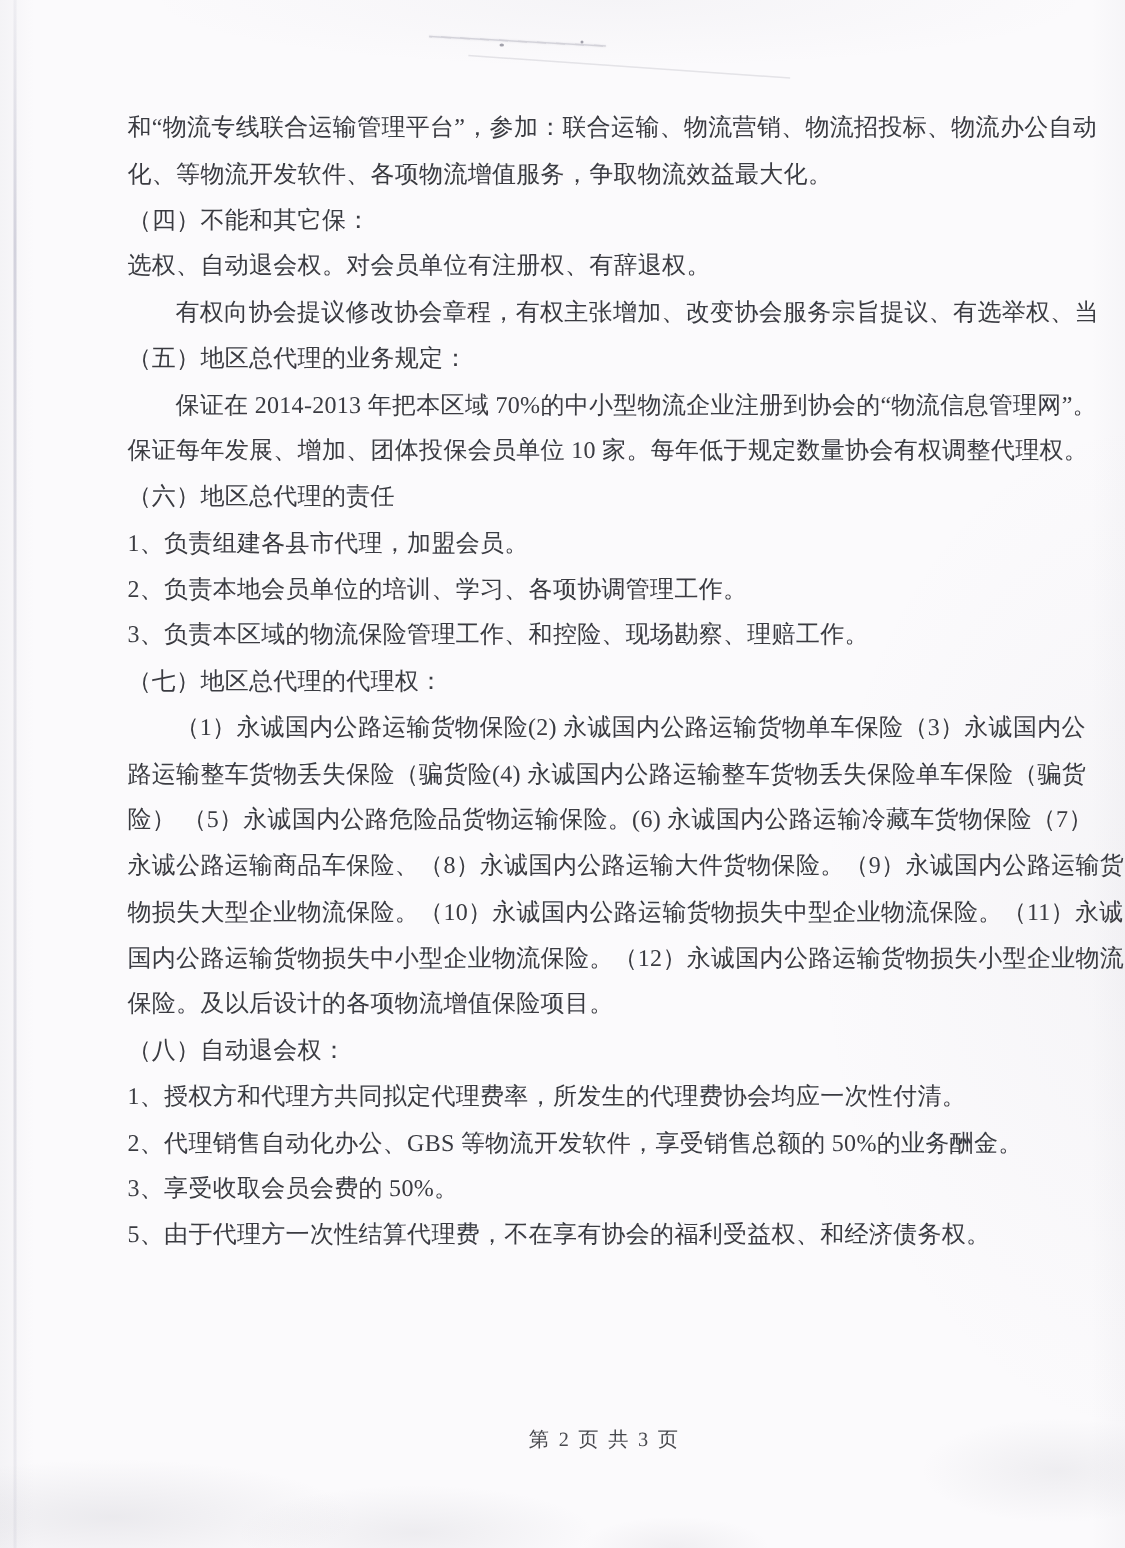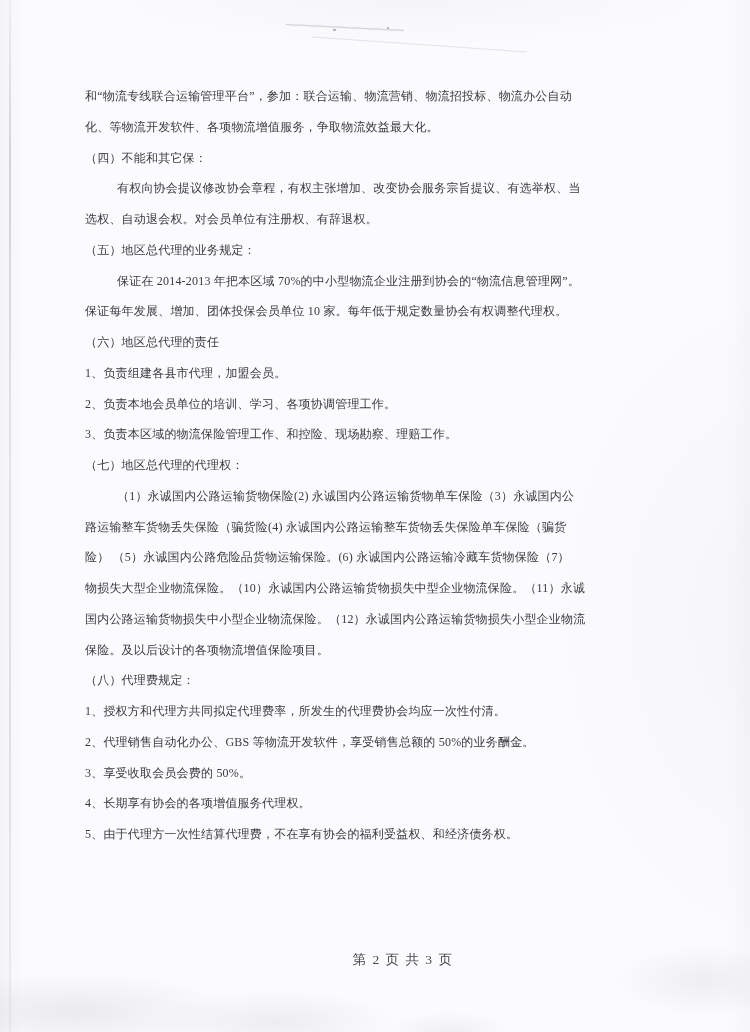--- a/index.html
+++ b/index.html
@@ -58,24 +58,24 @@
     background: rgba(145,145,160,0.22);
     transform: rotate(4deg);
   }
   .speck { position: absolute; border-radius: 50%; background: rgba(90,90,105,0.55); }
   .speck-1 { left: 333px; top: 29px; width: 3px; height: 2px; }
   .speck-2 { left: 387px; top: 27px; width: 2px; height: 2px; }
 
   .doc-lines {
     position: absolute;
     left: 85px;
-    top: 81px;
+    top: 71px;
     width: 622px;
     color: var(--ink);
-    font-size: 12px;
+    font-size: 16px;
     letter-spacing: 0.2px;
   }
   .line {
     height: 30.75px;
     line-height: 30.75px;
     white-space: nowrap;
   }
   .line.indent { padding-left: 32px; }
 
   .page-footer {
@@ -98,38 +98,38 @@
   <div class="edge-line"></div>
   <div class="scratch-a"></div>
   <div class="scratch-b"></div>
   <div class="speck speck-1"></div>
   <div class="speck speck-2"></div>
 
   <div class="doc-lines">
       <div class="line">和“物流专线联合运输管理平台”，参加：联合运输、物流营销、物流招投标、物流办公自动</div>
       <div class="line">化、等物流开发软件、各项物流增值服务，争取物流效益最大化。</div>
       <div class="line">（四）不能和其它保：</div>
+      <div class="line">选权、自动退会权。对会员单位有注册权、有辞退权。</div>
       <div class="line indent">有权向协会提议修改协会章程，有权主张增加、改变协会服务宗旨提议、有选举权、当</div>
-      <div class="line">选权、自动退会权。对会员单位有注册权、有辞退权。</div>
       <div class="line">（五）地区总代理的业务规定：</div>
       <div class="line indent">保证在 2014-2013 年把本区域 70%的中小型物流企业注册到协会的“物流信息管理网”。</div>
       <div class="line">保证每年发展、增加、团体投保会员单位 10 家。每年低于规定数量协会有权调整代理权。</div>
       <div class="line">（六）地区总代理的责任</div>
       <div class="line">1、负责组建各县市代理，加盟会员。</div>
       <div class="line">2、负责本地会员单位的培训、学习、各项协调管理工作。</div>
       <div class="line">3、负责本区域的物流保险管理工作、和控险、现场勘察、理赔工作。</div>
       <div class="line">（七）地区总代理的代理权：</div>
       <div class="line indent">（1）永诚国内公路运输货物保险(2) 永诚国内公路运输货物单车保险（3）永诚国内公</div>
       <div class="line">路运输整车货物丢失保险（骗货险(4) 永诚国内公路运输整车货物丢失保险单车保险（骗货</div>
       <div class="line">险） （5）永诚国内公路危险品货物运输保险。(6) 永诚国内公路运输冷藏车货物保险（7）</div>
+      <div class="line">永诚公路运输商品车保险、（8）永诚国内公路运输大件货物保险。（9）永诚国内公路运输货</div>
       <div class="line">物损失大型企业物流保险。（10）永诚国内公路运输货物损失中型企业物流保险。（11）永诚</div>
       <div class="line">国内公路运输货物损失中小型企业物流保险。（12）永诚国内公路运输货物损失小型企业物流</div>
       <div class="line">保险。及以后设计的各项物流增值保险项目。</div>
-      <div class="line">（八）代理费规定：</div>
+      <div class="line">（八）自动退会权：</div>
       <div class="line">1、授权方和代理方共同拟定代理费率，所发生的代理费协会均应一次性付清。</div>
       <div class="line">2、代理销售自动化办公、GBS 等物流开发软件，享受销售总额的 50%的业务酬金。</div>
       <div class="line">3、享受收取会员会费的 50%。</div>
-      <div class="line">4、长期享有协会的各项增值服务代理权。</div>
       <div class="line">5、由于代理方一次性结算代理费，不在享有协会的福利受益权、和经济债务权。</div>
     </div>
 
   <div class="page-footer">第 2 页 共 3 页</div>
 </div>
 
 </body></html>

